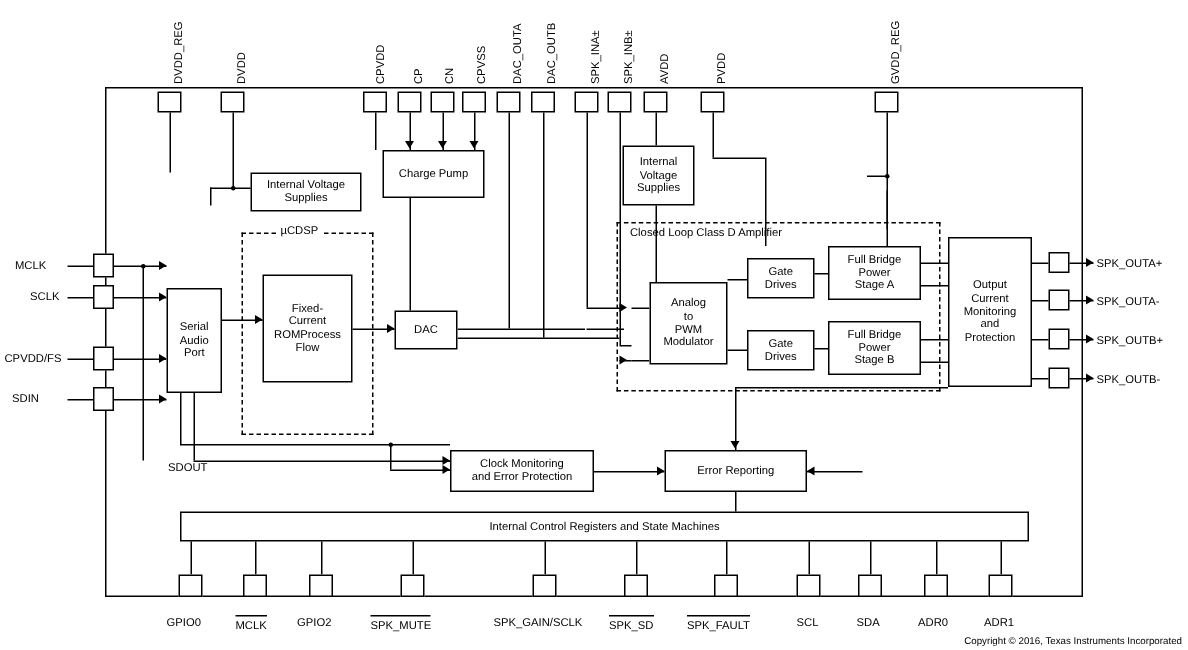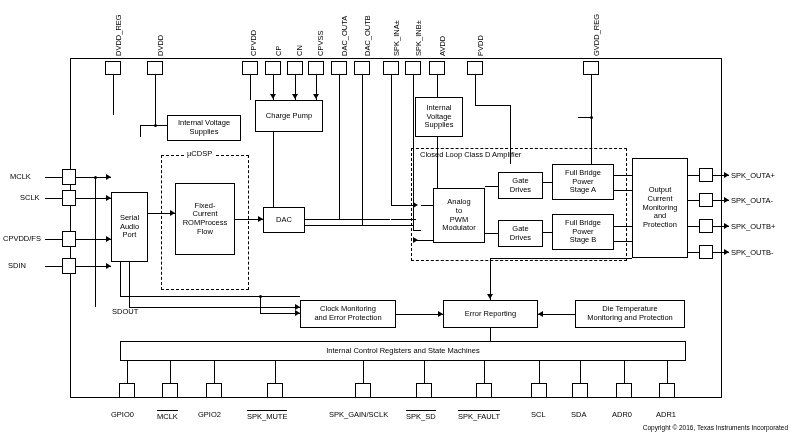--- a/index.html
+++ b/index.html
@@ -206,24 +206,20 @@
 Protection</span>
   </div>
 
   <div class="box" style="left:300px;top:300px;width:96px;height:28px;">
     <span style="white-space:pre-line;">Clock Monitoring
 and Error Protection</span>
   </div>
   <div class="box" style="left:443px;top:300px;width:95px;height:28px;">
     <span>Error Reporting</span>
   </div>
-  <div class="box" style="left:575px;top:300px;width:110px;height:28px;">
-    <span style="white-space:pre-line;">Die Temperature
-Monitoring and Protection</span>
-  </div>
   <div class="box" style="left:120px;top:341px;width:566px;height:20px;">
     <span>Internal Control Registers and State Machines</span>
   </div>
 
   <div class="ln hl" style="left:148px;top:213px;width:27px;"></div>
   <div class="arw ar-r" style="left:170px;top:210px;"></div>
   <div class="ln hl" style="left:235px;top:219px;width:28px;"></div>
   <div class="arw ar-r" style="left:258px;top:216px;"></div>
   <div class="ln vl" style="left:273px;top:132px;height:75px;"></div>
   <div class="ln vl" style="left:129px;top:262px;height:45px;"></div>

